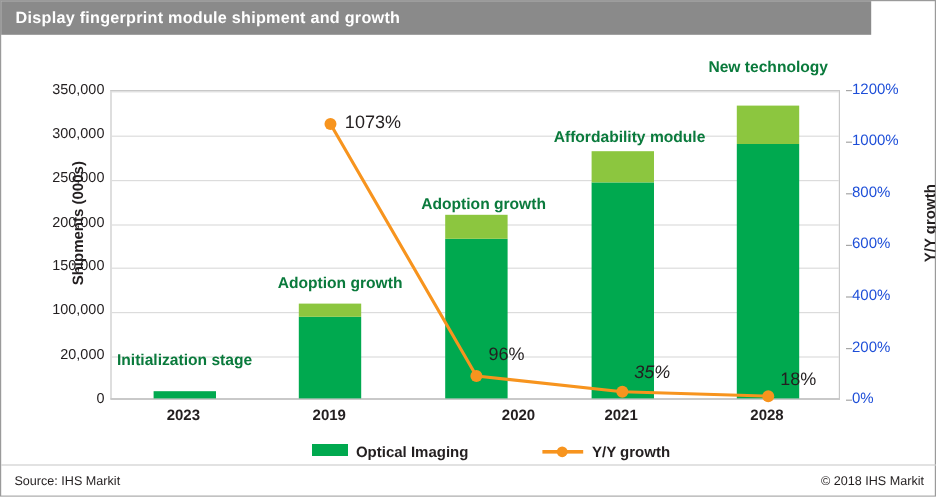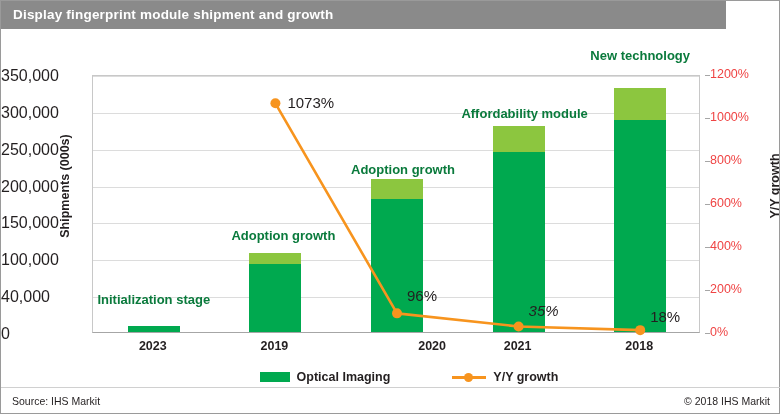--- a/index.html
+++ b/index.html
@@ -41,28 +41,28 @@
     position:absolute;left:-6px;top:150px;width:140px;
     transform:rotate(-90deg);transform-origin:center center;
     text-align:center;font-size:12.5px;font-weight:bold;color:#231f20;
   }
   #yright-title{
     position:absolute;left:714px;top:150px;width:120px;
     transform:rotate(-90deg);transform-origin:center center;
     text-align:center;font-size:12.5px;font-weight:bold;color:#231f20;
   }
   .ytick-left{
-    position:absolute;right:0;width:86px;
-    font-size:16px;color:#231f20;transform:translateY(-8px);
+    position:absolute;right:0;width:86px;text-align:right;
+    font-size:12px;color:#231f20;transform:translateY(-8px);
   }
   #ylabels-left{position:absolute;left:0px;top:46px;width:86px;height:258px;}
   #ylabels-right{position:absolute;left:703px;top:46px;width:60px;height:258px;}
   .ytick-right{
     position:absolute;left:6px;text-align:left;
-    font-size:12.5px;color:#ef4444;transform:translateY(-8px);white-space:nowrap;
+    font-size:12.5px;color:#1d4ed8;transform:translateY(-8px);white-space:nowrap;
   }
   .tickmark{position:absolute;left:-5px;width:5px;height:1px;background:#a6a6a6;}
 
   
   #xlabels{position:absolute;left:91px;top:310px;width:608px;height:22px;}
   .xtick{
     position:absolute;top:0;width:100px;margin-left:-50px;text-align:center;
     font-size:12.5px;font-weight:bold;color:#231f20;
   }
 
@@ -82,21 +82,21 @@
   .anno{
     position:absolute;font-size:13px;font-weight:bold;color:#0a7a3c;
     white-space:nowrap;
   }
 
   
   #legend{
     position:absolute;left:0;top:338px;width:780px;height:20px;
     display:flex;justify-content:center;align-items:center;gap:26px;
   }
-  .legitem{display:flex;align-items:center;gap:7px;padding-left:36px;}
+  .legitem{display:flex;align-items:flex-start;gap:7px;padding-left:36px;}
   .swatch{width:30px;height:10px;display:inline-block;}
   .legtext{font-size:12.5px;color:#231f20;font-weight:bold;}
   .lineswatch{position:relative;width:34px;height:12px;display:inline-block;}
   .lineswatch .bar{position:absolute;left:0;top:5px;width:34px;height:2.5px;background:#f7941e;}
   .lineswatch .dot{position:absolute;left:12px;top:2px;width:9px;height:9px;border-radius:50%;background:#f7941e;}
 
   
   #footer{
     position:absolute;left:0;top:358px;width:780px;height:28px;
     border-top:1px solid #d0d0d0;
@@ -113,21 +113,21 @@
     <div class="title">Display fingerprint module shipment and growth</div>
   </div>
 
   <div id="plotwrap">
 
     <div id="yleft-title">Shipments (000s)</div>
     <div id="yright-title">Y/Y growth</div>
 
     <div id="ylabels-left">
         <div class="ytick-left" style="top: 258px;">0</div>
-        <div class="ytick-left" style="top: 221.143px;">40,000</div>
+        <div class="ytick-left" style="top: 221.143px;">20,000</div>
         <div class="ytick-left" style="top: 184.286px;">100,000</div>
         <div class="ytick-left" style="top: 147.429px;">150,000</div>
         <div class="ytick-left" style="top: 110.571px;">200,000</div>
         <div class="ytick-left" style="top: 73.7143px;">250,000</div>
         <div class="ytick-left" style="top: 36.8571px;">300,000</div>
         <div class="ytick-left" style="top: 0px;">350,000</div>
       </div>
     <div id="ylabels-right">
         <div class="ytick-right" style="top: 258px;">0%<div class="tickmark" style="top: 8px;"></div></div>
         <div class="ytick-right" style="top: 215px;">200%<div class="tickmark" style="top: 8px;"></div></div>
@@ -189,21 +189,21 @@
           <div class="anno" style="color: rgb(10, 122, 60); top: 30px; left: 431.6px; transform: translateX(-50%);">Affordability module</div>
           <div class="anno" style="color: rgb(10, 122, 60); top: -28px; left: 547.2px; transform: translateX(-50%);">New technology</div>
         </div>
     </div>
 
     <div id="xlabels">
         <div class="xtick" style="left: 60.8px;">2023</div>
         <div class="xtick" style="left: 182.4px;">2019</div>
         <div class="xtick" style="left: 304px; text-align: right;">2020</div>
         <div class="xtick" style="left: 425.6px;">2021</div>
-        <div class="xtick" style="left: 547.2px;">2018</div>
+        <div class="xtick" style="left: 547.2px;">2028</div>
       </div>
 
     <div id="legend">
         <div class="legitem">
           <span class="swatch" style="background: rgb(0, 169, 79);"></span>
           <span class="legtext">Optical Imaging</span>
         </div>
         <div class="legitem">
           <span class="lineswatch">
             <span class="bar" style="background: rgb(247, 148, 30);"></span>

